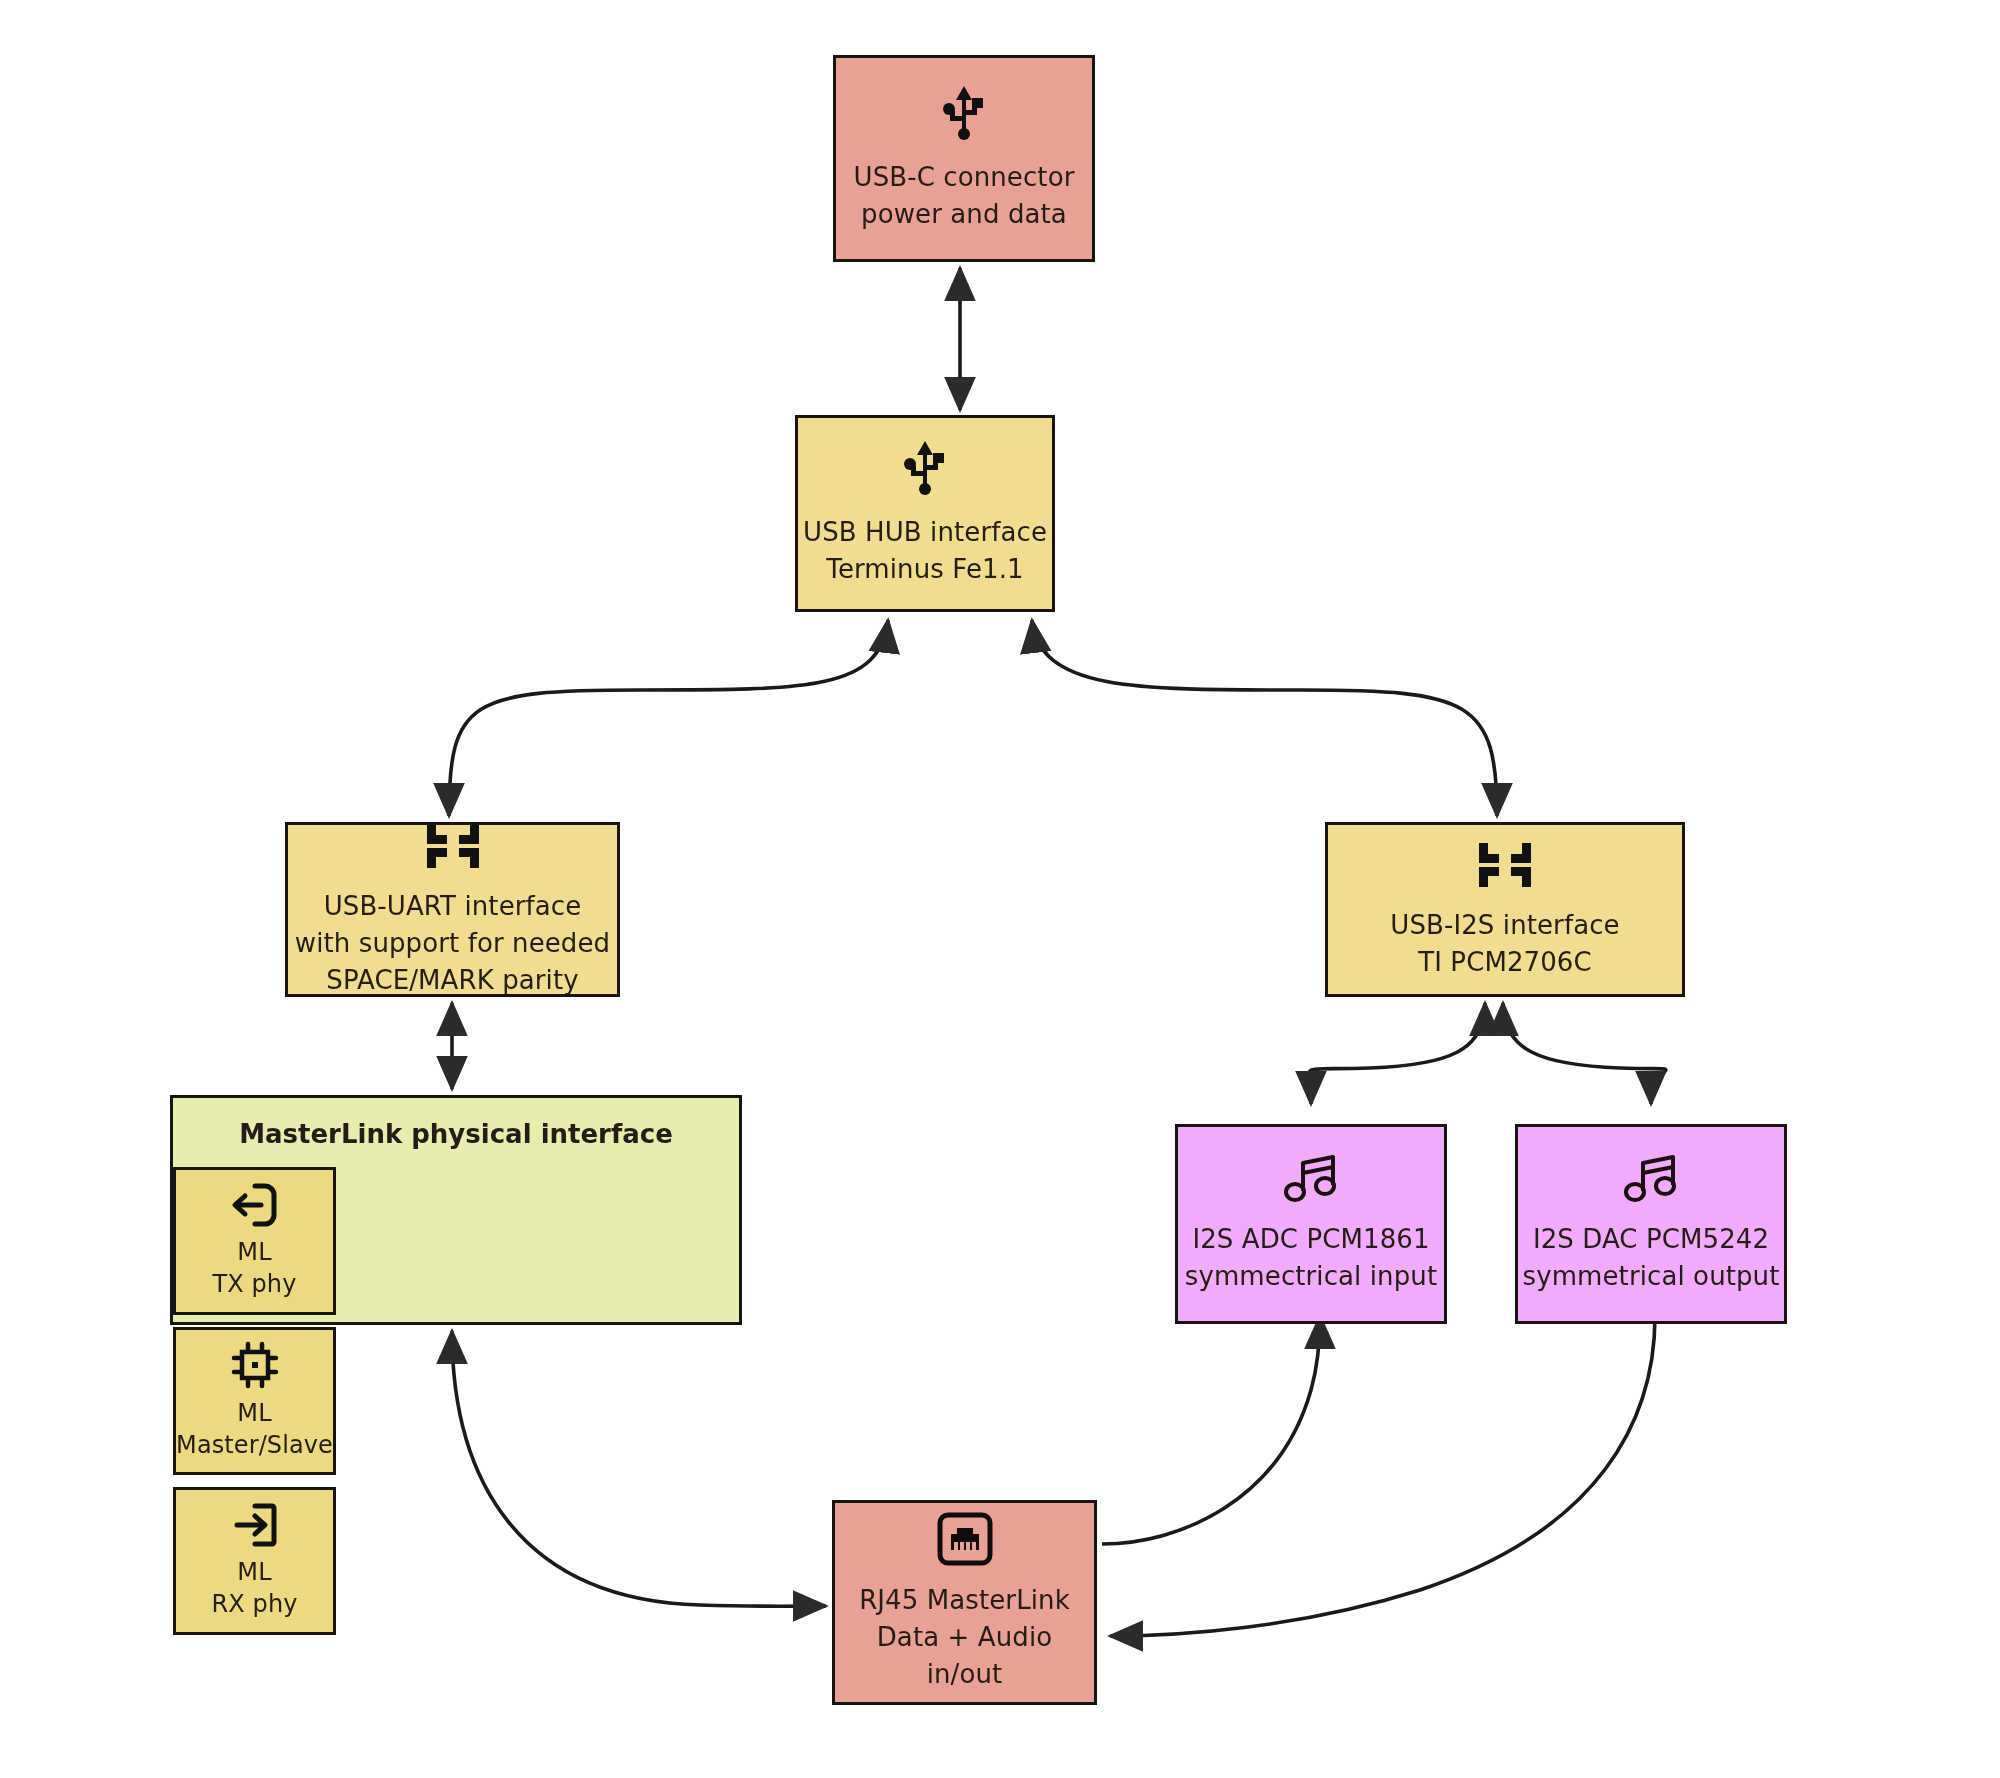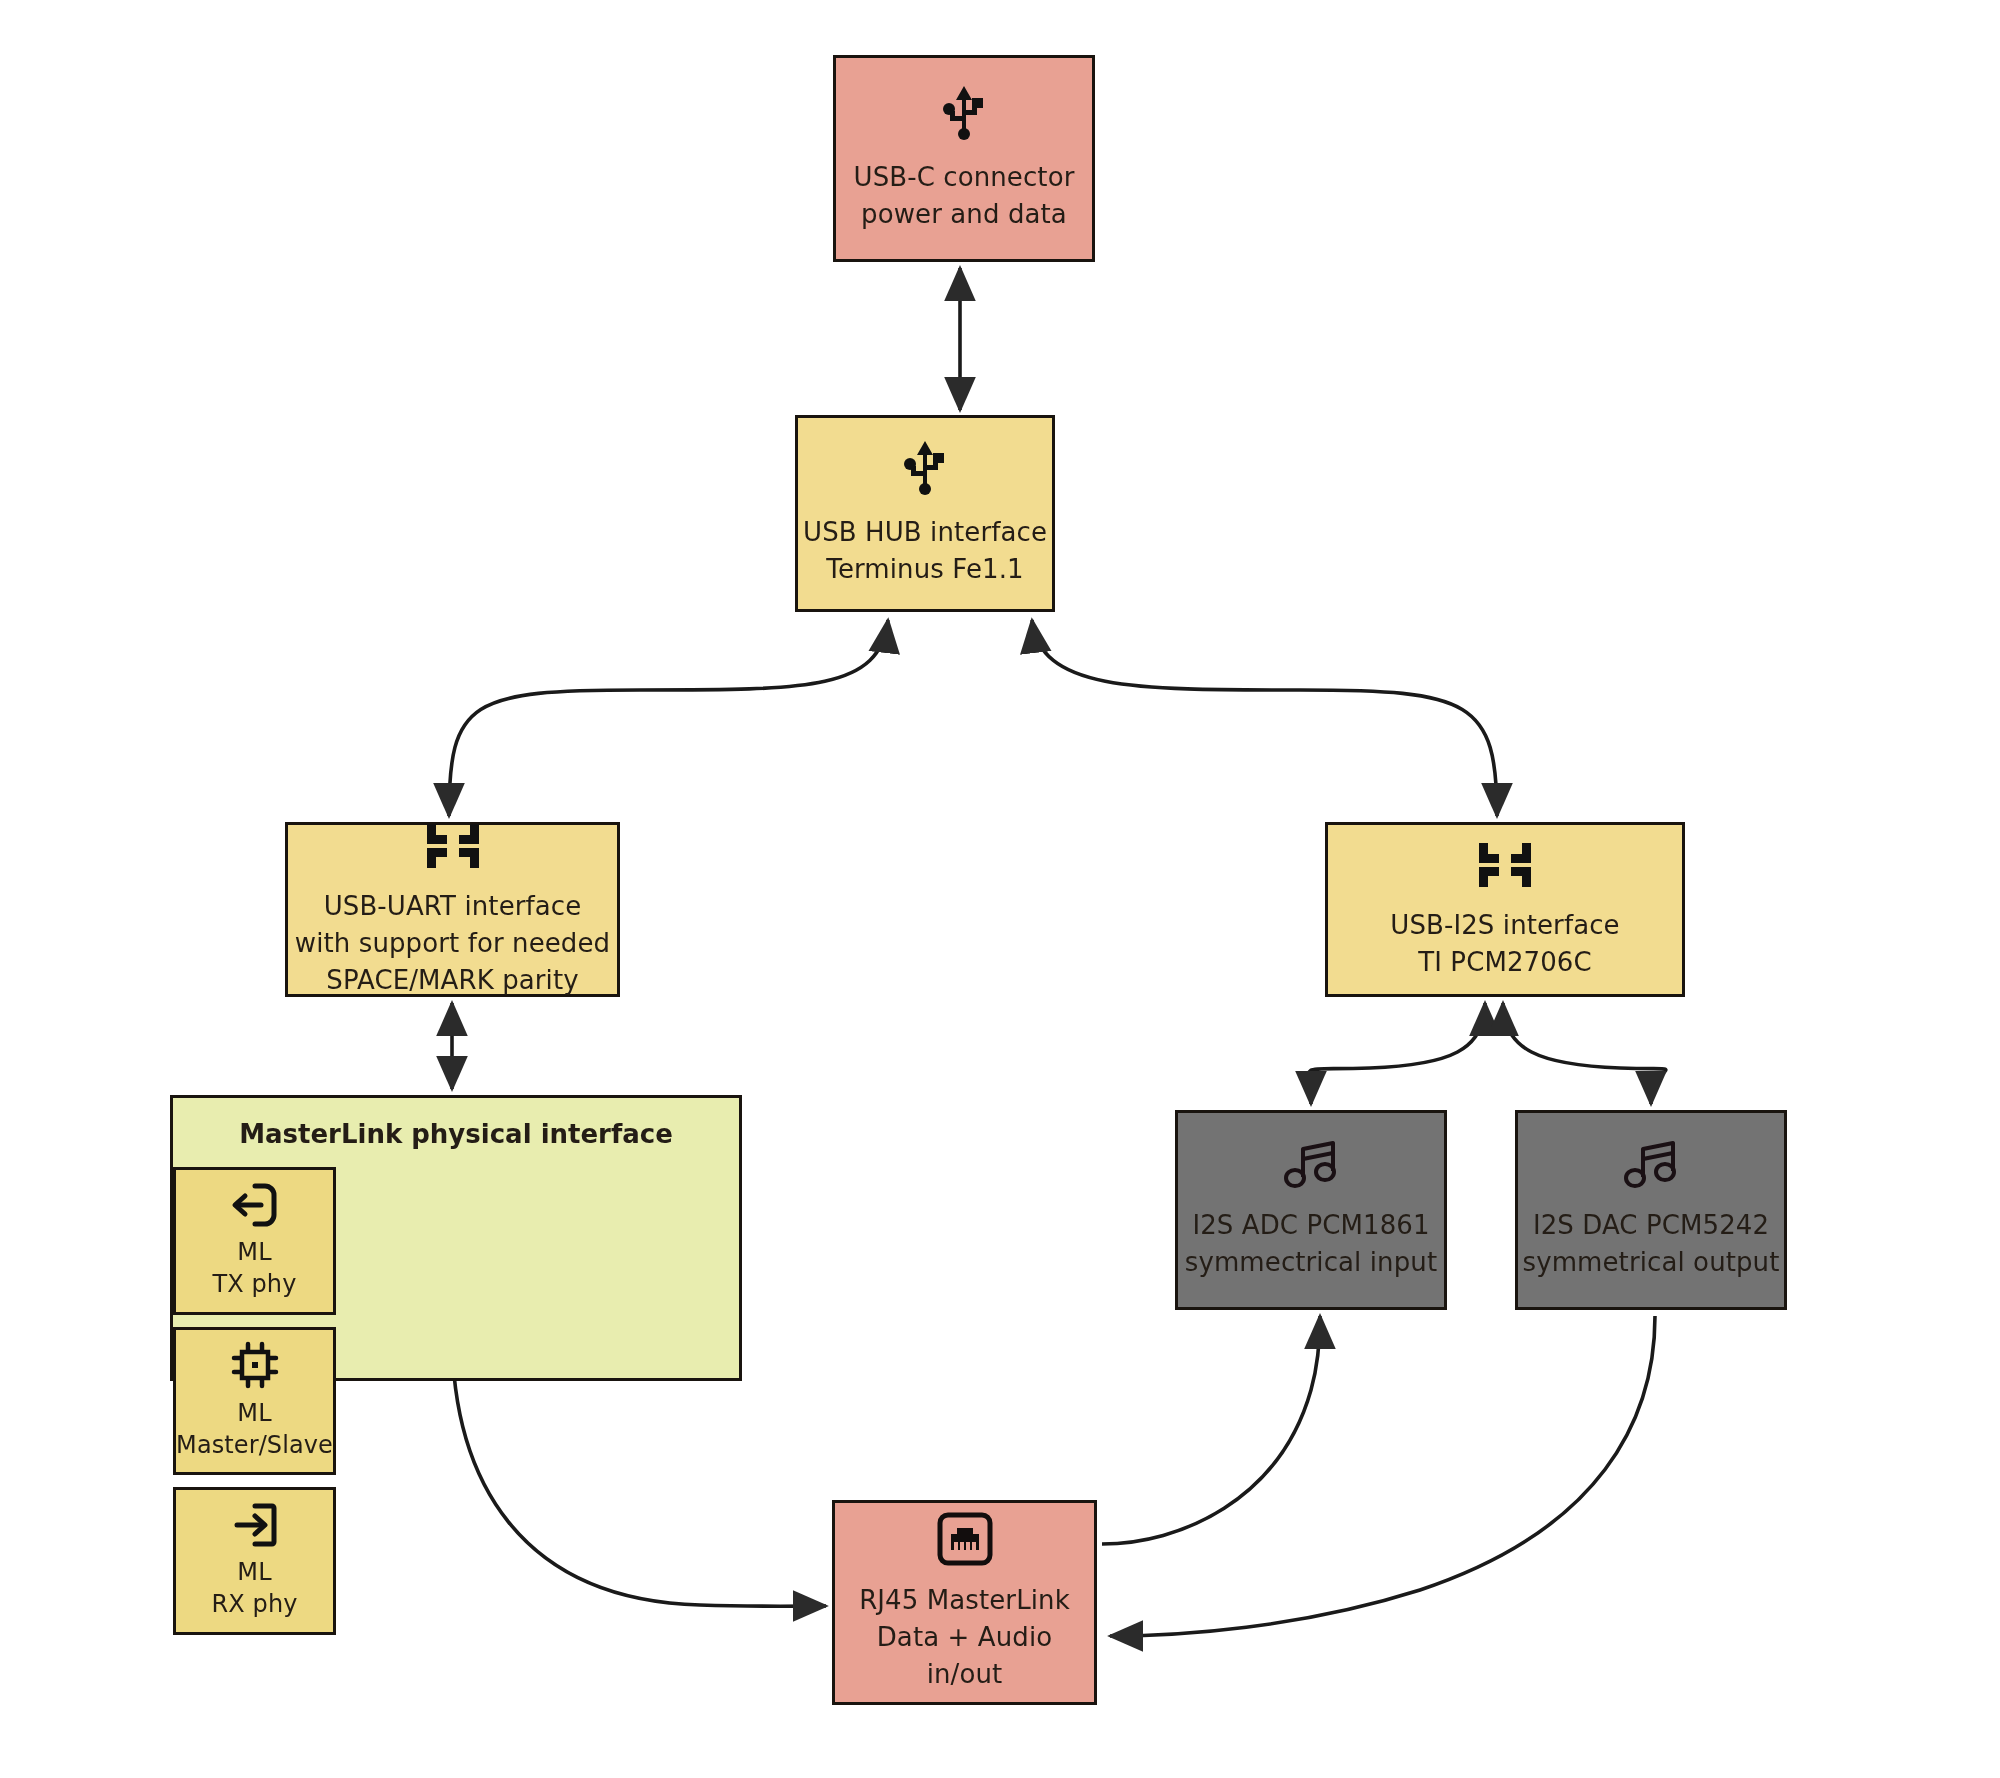--- a/index.html
+++ b/index.html
@@ -44,30 +44,30 @@
     letter-spacing: 0.1px;
   }
   .node .icon {
     display: block;
     margin-bottom: 16px;
   }
   .node .icon svg { display: block; }
 
   .fill-salmon { background: #e8a193; }
   .fill-gold   { background: #f2dc90; }
-  .fill-pink   { background: #737373; }
+  .fill-pink   { background: #f0abfc; margin-top: 14px; }
   .fill-lime   { background: #e8edaf; }
   .fill-gold2  { background: #edd982; }
 
   
   #node-usbc      { left: 833px;  top: 55px;   width: 262px; height: 207px; }
   #node-usbhub    { left: 795px;  top: 415px;  width: 260px; height: 197px; }
   #node-usbuart   { left: 285px;  top: 822px;  width: 335px; height: 175px; }
   #node-usbi2s    { left: 1325px; top: 822px;  width: 360px; height: 175px; }
-  #node-mlgroup   { left: 170px;  top: 1095px; width: 572px; height: 286px; }
+  #node-mlgroup   { left: 170px;  top: 1095px; width: 572px; height: 230px; }
   #node-adc       { left: 1175px; top: 1110px; width: 272px; height: 200px; }
   #node-dac       { left: 1515px; top: 1110px; width: 272px; height: 200px; }
   #node-rj45      { left: 832px;  top: 1500px; width: 265px; height: 205px; }
 
   
   #node-mlgroup {
     display: block;
     padding: 0;
   }
   .group-title {

